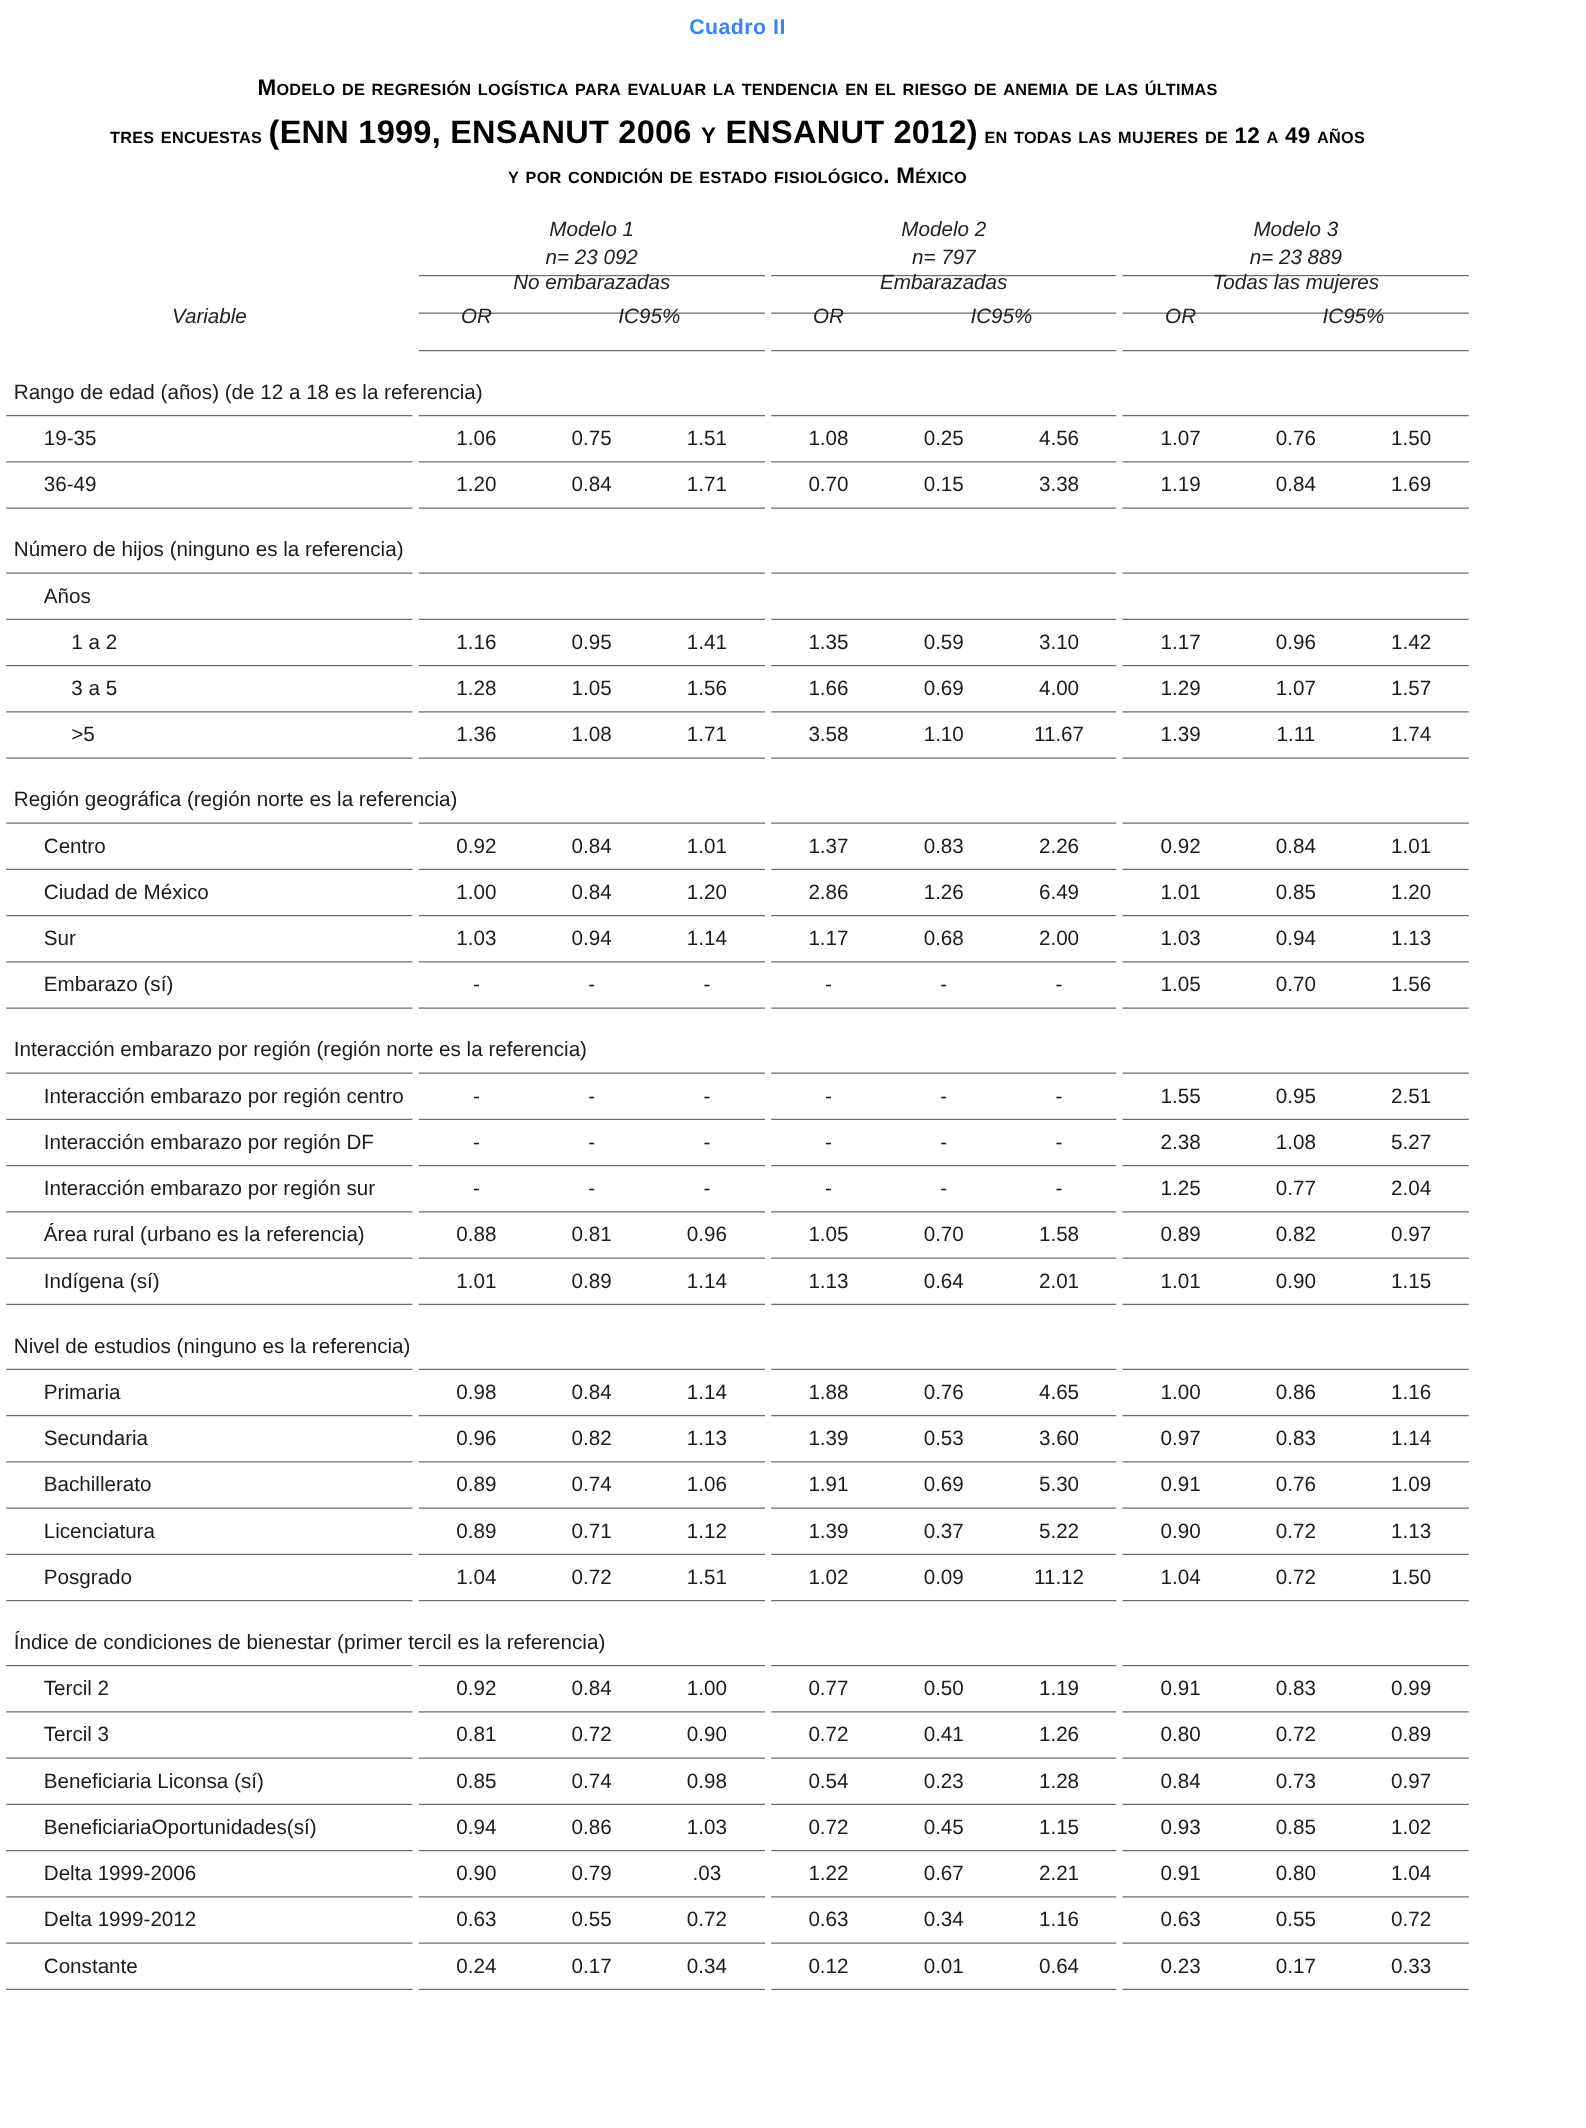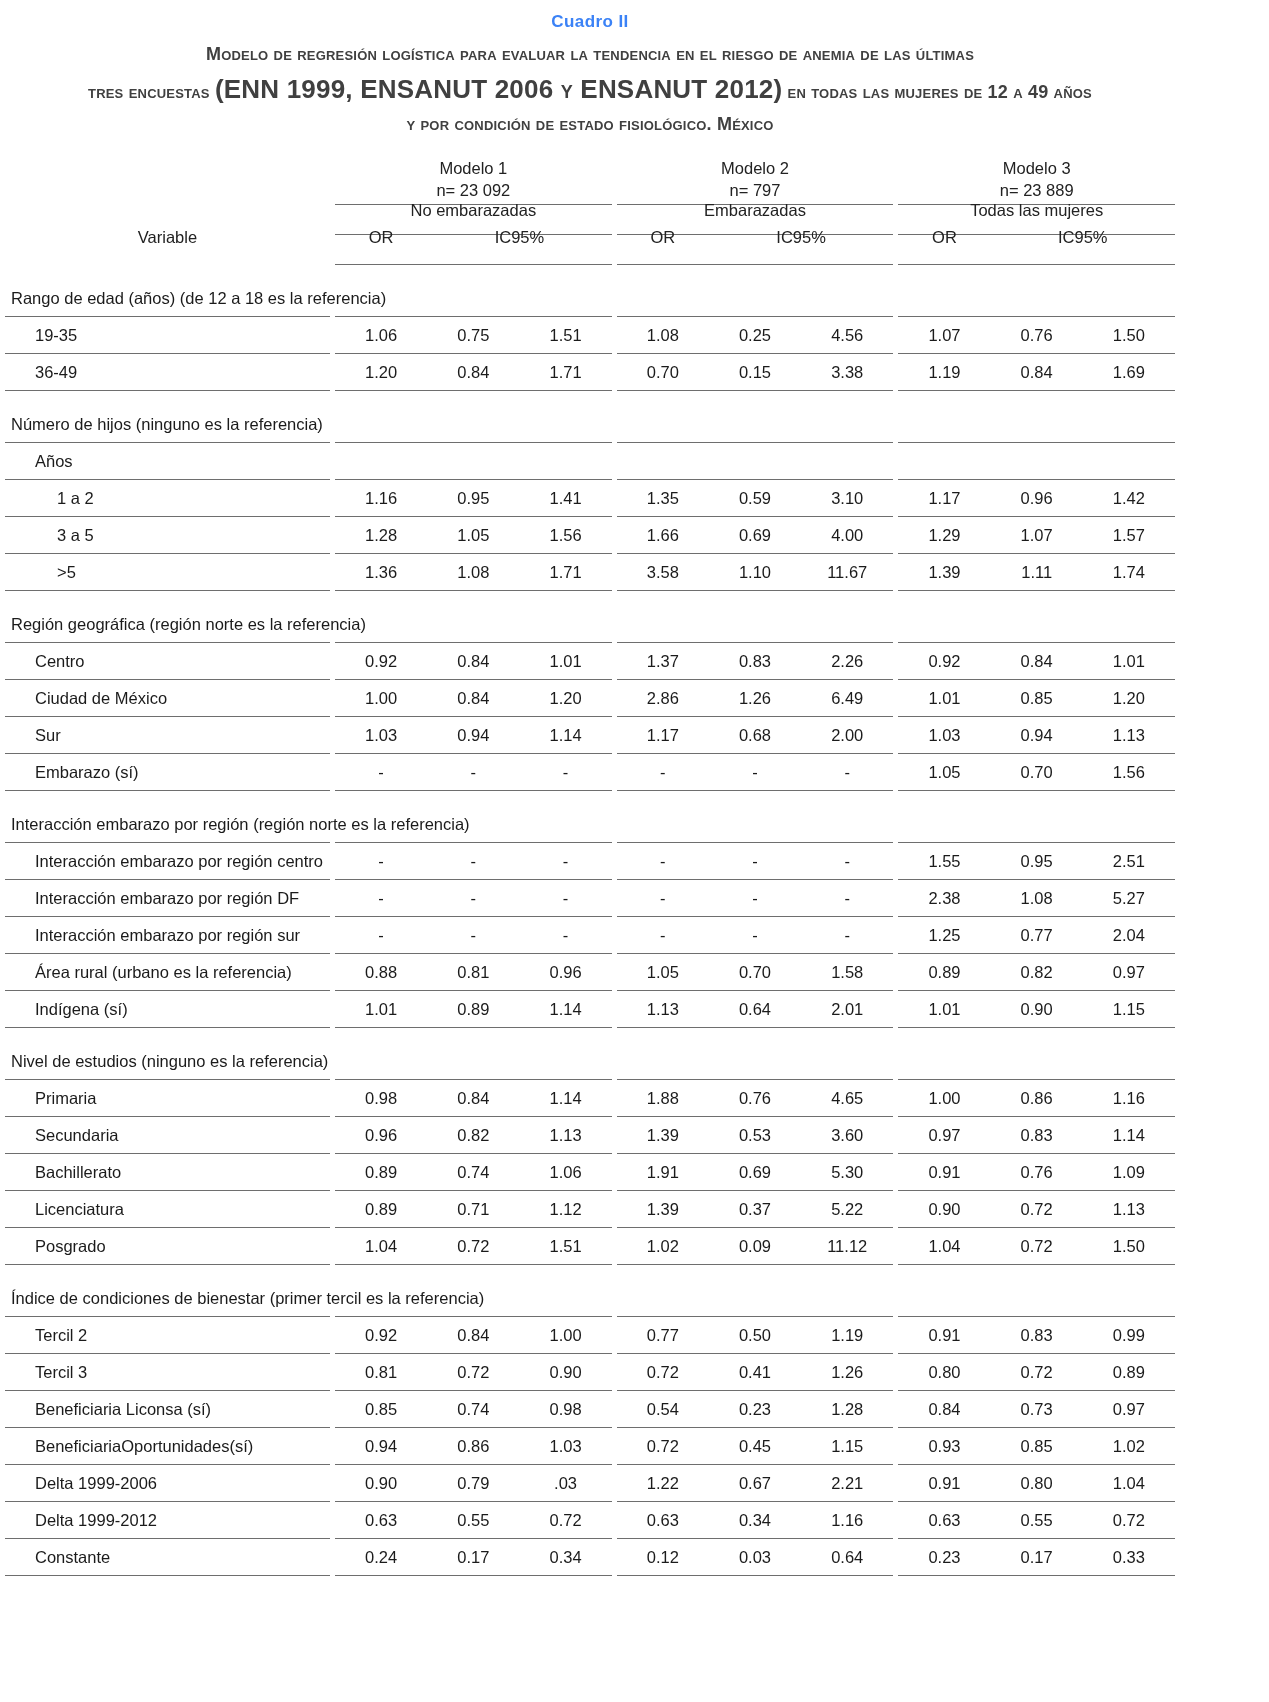--- a/index.html
+++ b/index.html
@@ -9,33 +9,33 @@
     background: #ffffff;
     color: #1b1b1b;
     font-family: "Liberation Sans", "DejaVu Sans", sans-serif;
     -webkit-font-smoothing: antialiased;
   }
   .page { width: 1170px; margin-left: 5px; padding-top: 12px; }
 
   
   .title-block { text-align: center; }
   .doc-title { font-size: 17px; font-weight: bold; letter-spacing: .4px; color: #3b82f6; }
-  .doc-subtitle { margin-top: 8px; font-weight: bold; font-variant: small-caps; color: #404040; }
+  .doc-subtitle { margin-top: 24px; font-weight: bold; font-variant: small-caps; color: #000000; }
   .sub-line { font-size: 18px; letter-spacing: .2px; line-height: 1.6; }
   .sub-emph { font-size: 26px; }
 
   
   .table { margin-top: 14px; font-size: 16.5px; }
   .hrow, .trow { display: flex; gap: 5px; }
   .cell-var { flex: 0 0 325px; width: 325px; }
   .grp { flex: 1 1 0; display: flex; min-width: 0; }
   .cell-num { flex: 1 1 0; text-align: center; }
 
   
-  .thead { color: #222; }
+  .thead { font-style: italic; color: #222; }
   .thead .bordered { border-bottom: 1px solid #6e6e6e; }
   .h1 { height: 52px; }
   .h1 .grp { flex-direction: column; justify-content: flex-end; align-items: center; padding-bottom: 3px; line-height: 1.35; }
   .h2 { height: 30px; }
   .h2 .grp { align-items: flex-end; justify-content: center; padding-bottom: 14px; }
   .h2 .cell-var { display: flex; align-items: flex-end; justify-content: center; padding-bottom: 0; transform: translateY(12px); }
   .h3 { height: 30px; }
   .h3 .grp { align-items: flex-end; padding-bottom: 17px; }
   .h3 .or-cell { flex: 1 1 0; text-align: center; }
   .h3 .ic-cell { flex: 2 2 0; text-align: center; }
@@ -691,21 +691,21 @@
         </div>
         <div class="trow data">
           <div class="cell-var row-label ind-1">Constante</div>
           <div class="grp">
             <div class="cell-num">0.24</div>
             <div class="cell-num">0.17</div>
             <div class="cell-num">0.34</div>
           </div>
           <div class="grp">
             <div class="cell-num">0.12</div>
-            <div class="cell-num">0.03</div>
+            <div class="cell-num">0.01</div>
             <div class="cell-num">0.64</div>
           </div>
           <div class="grp">
             <div class="cell-num">0.23</div>
             <div class="cell-num">0.17</div>
             <div class="cell-num">0.33</div>
           </div>
         </div>
       </div>
 

